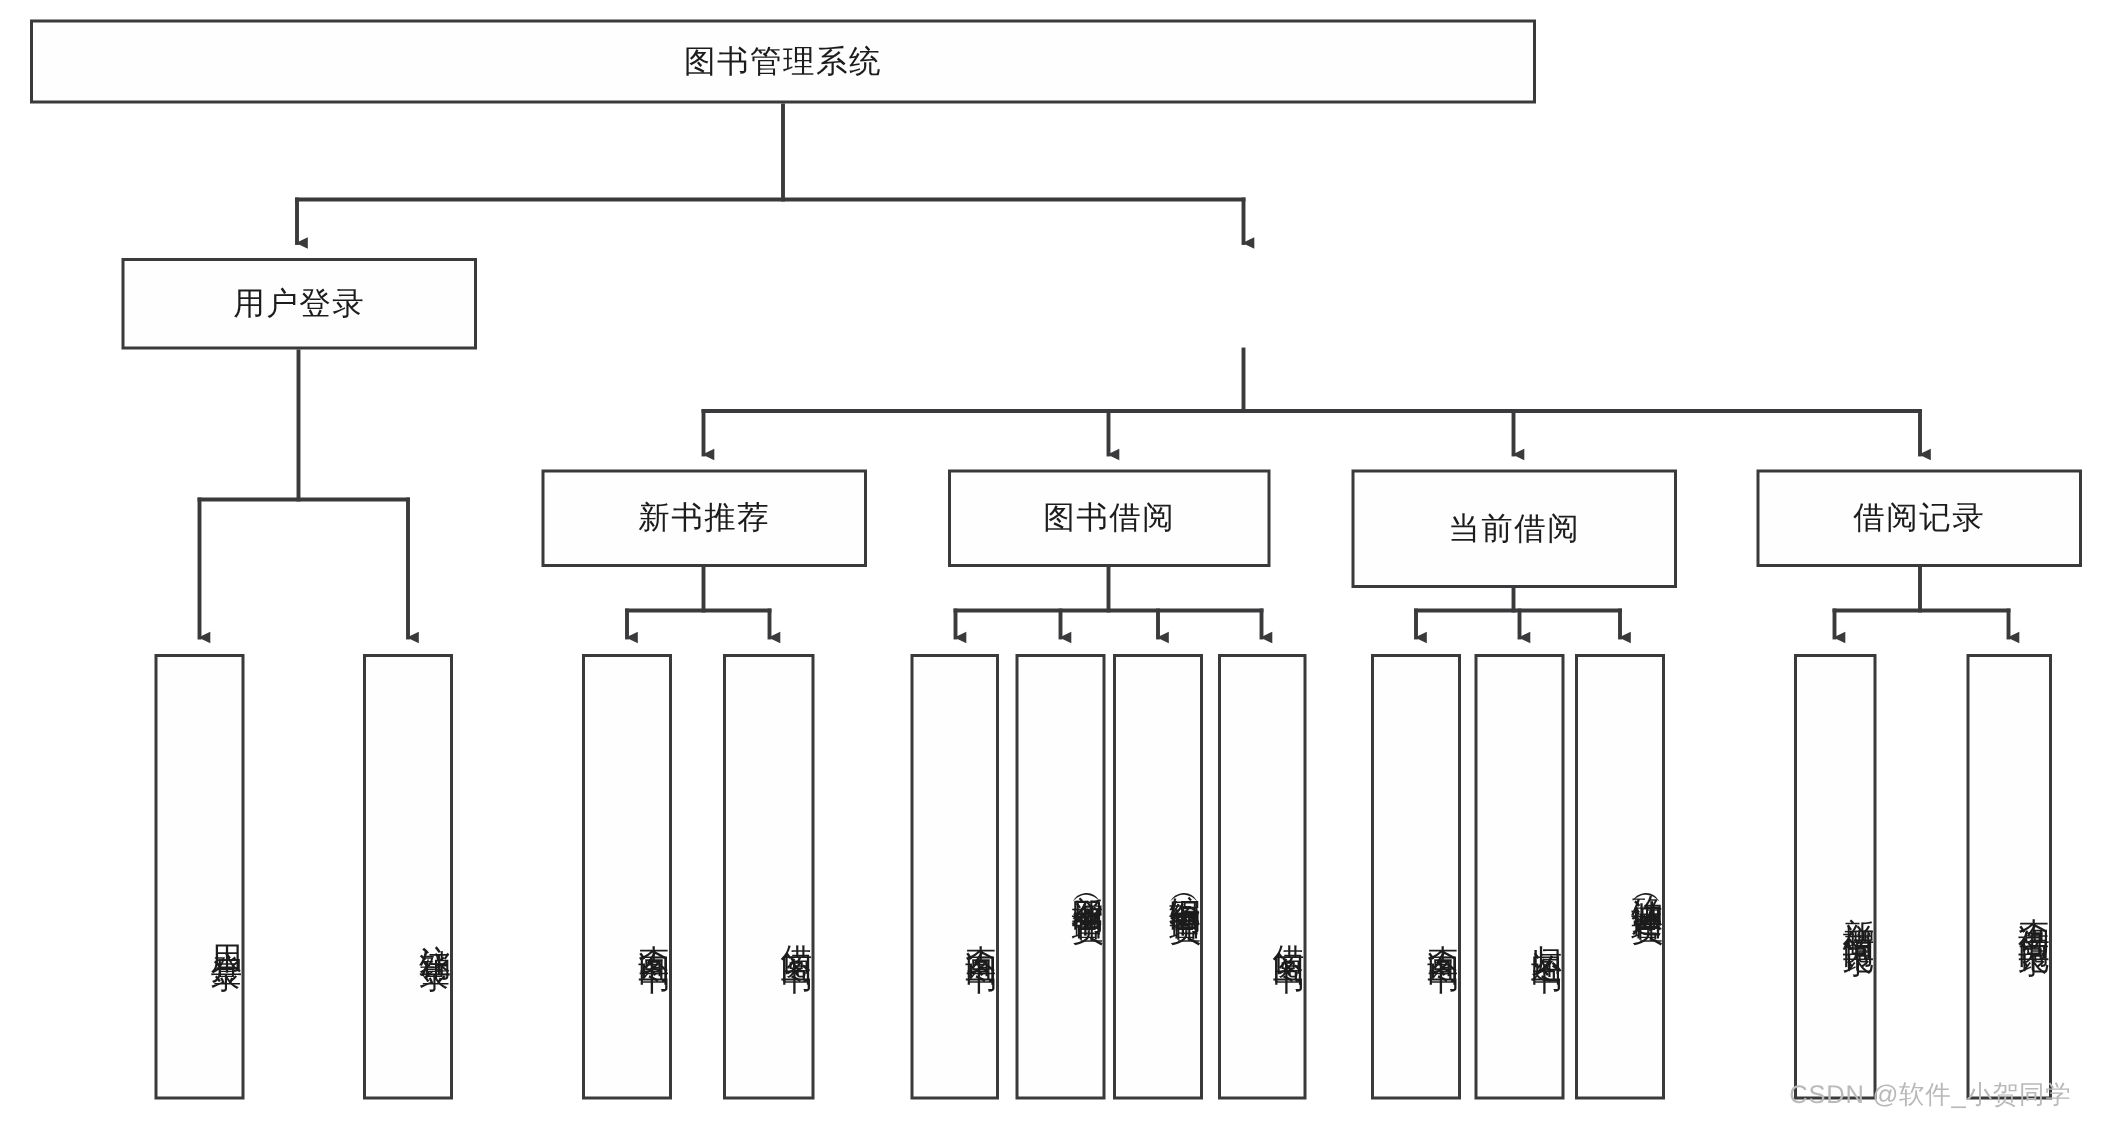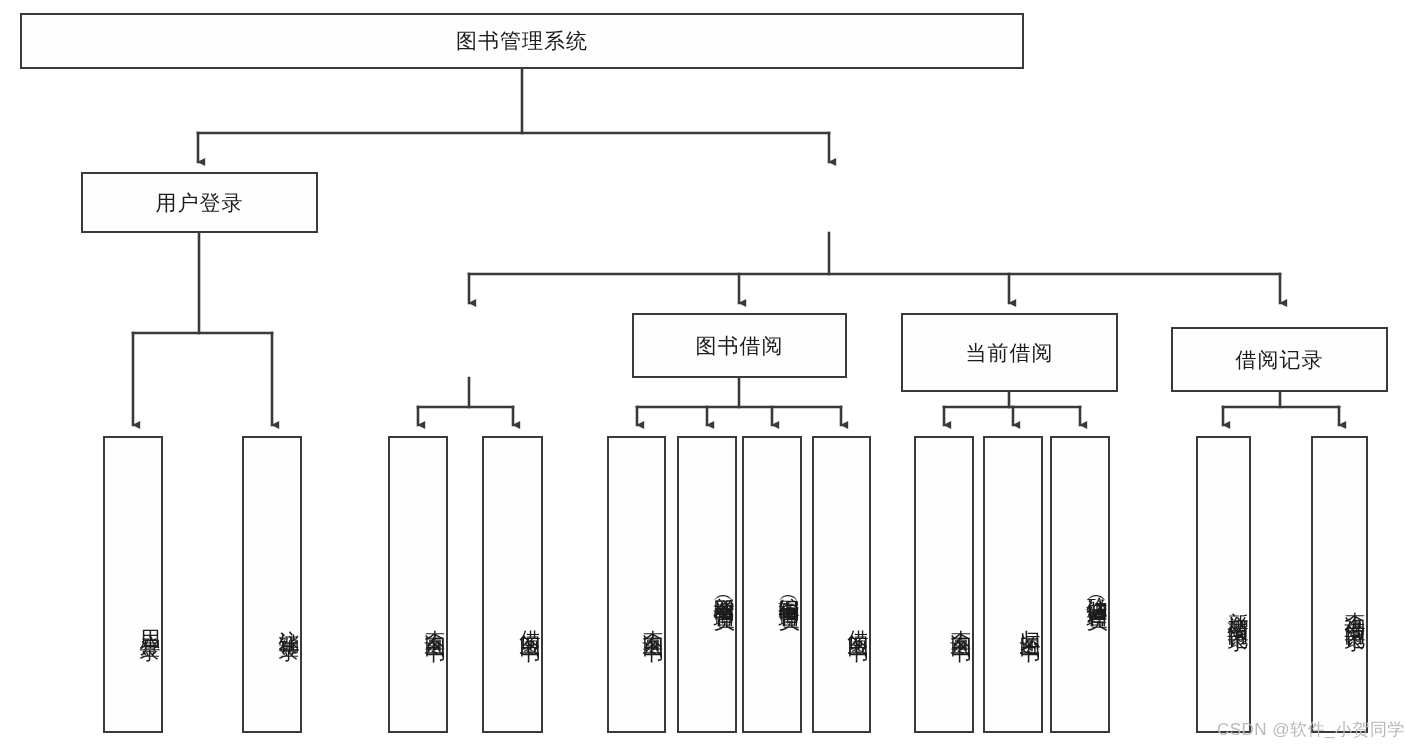--- a/index.html
+++ b/index.html
@@ -57,21 +57,21 @@
     justify-content: center;
     padding-top: 16px;
     text-align: left;
   }
   .node-vertical.tall-text {
     padding-top: 8px;
     letter-spacing: 2px;
   }
   .watermark {
     position: absolute;
-    right: 0;
+    right: 24px;
     bottom: 6px;
     font-size: 17px;
     color: #b9b9b9;
     letter-spacing: 0.5px;
     white-space: nowrap;
     pointer-events: none;
   }
 </style>
 </head>
 <body>
@@ -128,23 +128,24 @@
       <path d="M1223,407 L1339,407"></path>
       <path d="M1223,407 L1223,425" marker-end="url(#arrowhead)"></path>
       <path d="M1339,407 L1339,425" marker-end="url(#arrowhead)"></path>
     </g>
   </svg>
 
   <div class="node-box node-root" style="left:20px; top:13px; width:1004px; height:56px;text-align:center;">图书管理系统</div>
 
   <div class="node-box node-horizontal" style="left:81px; top:172px; width:237px; height:61px;">用户登录</div>
 
+  <div class="node-box node-horizontal" style="left:361px; top:313px; width:217px; height:65px;">新书推荐</div>
   <div class="node-box node-horizontal" style="left:632px; top:313px; width:215px; height:65px;">图书借阅</div>
   <div class="node-box node-horizontal" style="left:901px; top:313px; width:217px; height:79px;text-align:center;">当前借阅</div>
-  <div class="node-box node-horizontal" style="left:1171px; top:327px; width:217px; height:65px;text-align:right;">借阅记录</div>
+  <div class="node-box node-horizontal" style="left:1171px; top:313px; width:217px; height:65px;text-align:right;">借阅记录</div>
 
   <div class="node-box node-vertical" style="left:103px; top:436px; width:60px; height:297px; padding-top:72px;">用户登录</div>
   <div class="node-box node-vertical" style="left:242px; top:436px; width:60px; height:297px; padding-top:72px;">注销登录</div>
 
   <div class="node-box node-vertical" style="left:388px; top:436px; width:60px; height:297px; padding-top:72px;">查询图书</div>
   <div class="node-box node-vertical" style="left:482px; top:436px; width:61px; height:297px; padding-top:72px;">借阅图书</div>
 
   <div class="node-box node-vertical" style="left:607px; top:436px; width:59px; height:297px; padding-top:72px;">查询图书</div>
   <div class="node-box node-vertical tall-text" style="left:677px; top:436px; width:60px; height:297px;">新增图书（管理员）</div>
   <div class="node-box node-vertical tall-text" style="left:742px; top:436px; width:60px; height:297px;">编辑图书（管理员）</div>

